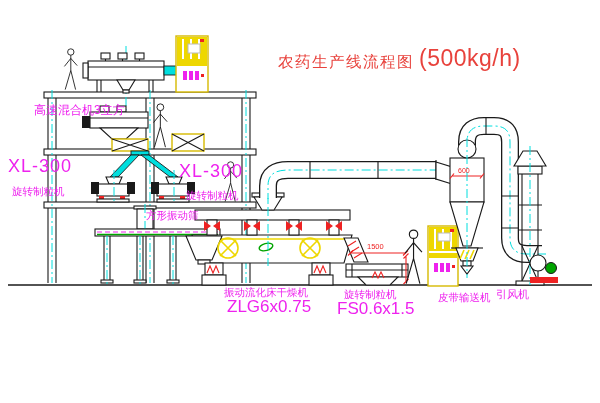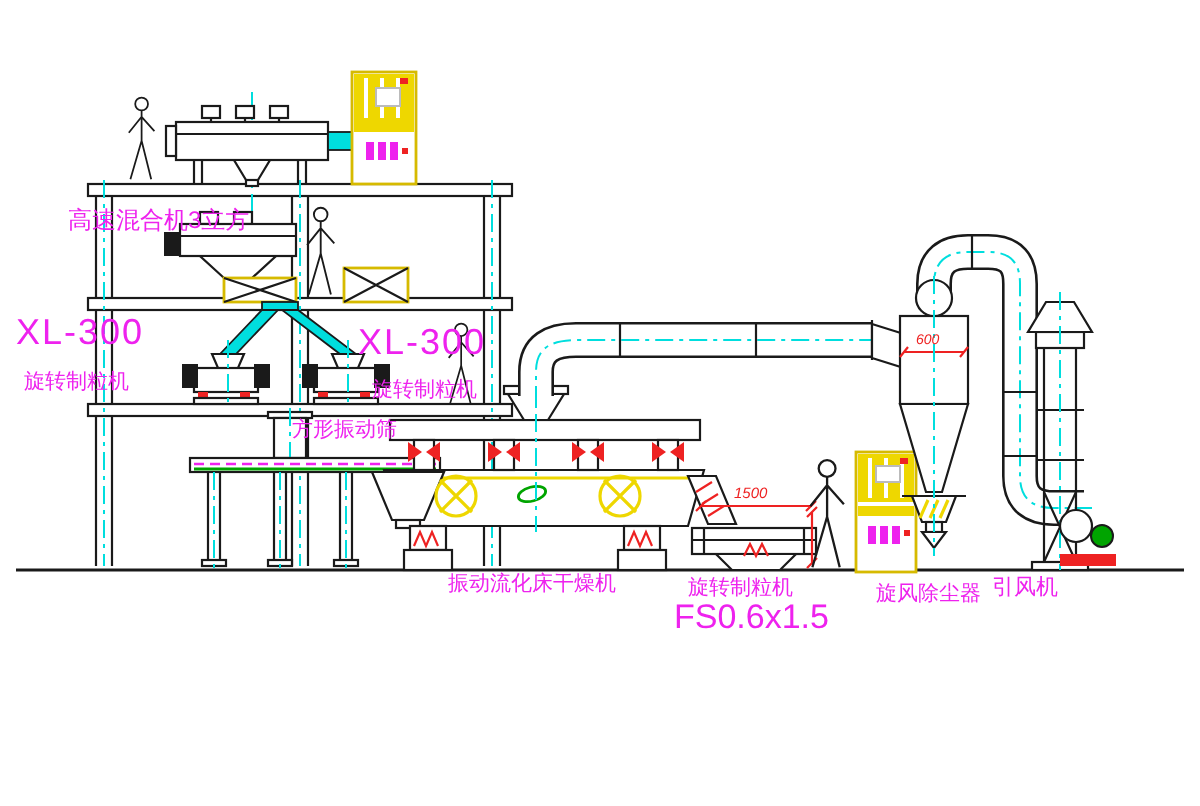--- a/index.html
+++ b/index.html
@@ -19,21 +19,21 @@
   .rdf{fill:var(--red,#ee2222);}
   .gn{stroke:var(--green,#00a400);fill:none;stroke-width:1.4;}
   .gnf{fill:var(--green,#00a400);}
   .mgd{stroke:var(--magenta,#ee22ee);fill:none;stroke-width:1.2;stroke-dasharray:5 3;}
   .mgf{fill:var(--magenta,#ee22ee);}
   .wsl{stroke:#fff;stroke-width:2;fill:none;}
   .duct-o{stroke:#1a1a1a;stroke-width:18;fill:none;stroke-linejoin:round;}
   .duct-i{stroke:#fff;stroke-width:15.4;fill:none;stroke-linejoin:round;}
   
   .lbl{position:absolute;color:var(--magenta,#ee22ee);white-space:nowrap;line-height:1;}
-  .dim{position:absolute;color:var(--red,#ee2222);white-space:nowrap;line-height:1;font-style:italic;}
+  .dim{position:absolute;color:var(--red,#ee2222);white-space:nowrap;line-height:1;}
   .ttl{position:absolute;left:278px;top:45px;display:flex;align-items:flex-start;
        color:var(--title_red,#e8423c);}
   .ttl .t1{font-size:15.5px;letter-spacing:1.5px;margin-top:7px;}
   .ttl .t2{font-size:23px;letter-spacing:.5px;margin-left:5px;}
 </style>
 </head>
 <body>
 
 <div class="stage">
 
@@ -269,35 +269,40 @@
     <path class="cl" d="M530 146 V285"></path>
   </g>
 
   <g>
     <circle cx="538" cy="263" r="8" class="kw"></circle>
     <circle cx="551" cy="268" r="5.5" class="gnf" stroke="#1a1a1a" stroke-width="1"></circle>
     <rect x="530" y="277" width="28" height="6" class="rdf"></rect>
   </g>
 </svg>
 
+<div class="ttl">
+  <span class="t1">农药生产线流程图</span>
+  <span class="t2">(500kg/h)</span>
+</div>
 
 <div class="lbl" style="left:34px;top:104px;font-size:12px">高速混合机3立方</div>
 
 <div class="lbl" style="left:8px;top:157px;font-size:18px;letter-spacing:1px">XL-300</div>
 <div class="lbl" style="left:12px;top:186px;font-size:10.5px">旋转制粒机</div>
 
 <div class="lbl" style="left:179px;top:162px;font-size:18px;letter-spacing:1px">XL-300</div>
 <div class="lbl" style="left:186px;top:190px;font-size:10.5px">旋转制粒机</div>
 
 <div class="lbl" style="left:146px;top:210px;font-size:10.5px">方形振动筛</div>
 
 <div class="lbl" style="left:224px;top:287px;font-size:10.5px">振动流化床干燥机</div>
+<div class="lbl" style="left:227px;top:298px;font-size:17px">ZLG6x0.75</div>
 
 <div class="lbl" style="left:344px;top:289px;font-size:10.5px">旋转制粒机</div>
 <div class="lbl" style="left:337px;top:300px;font-size:17px">FS0.6x1.5</div>
 
-<div class="lbl" style="left:438px;top:292px;font-size:10.5px">旋风除尘器</div>
+<div class="lbl" style="left:438px;top:292px;font-size:10.5px">皮带输送机</div>
 <div class="lbl" style="left:496px;top:289px;font-size:11px">引风机</div>
 
 <div class="dim" style="left:367px;top:243px;font-size:7.5px">1500</div>
 <div class="dim" style="left:458px;top:167px;font-size:7px">600</div>
 
 </div>
 
 </body></html>

